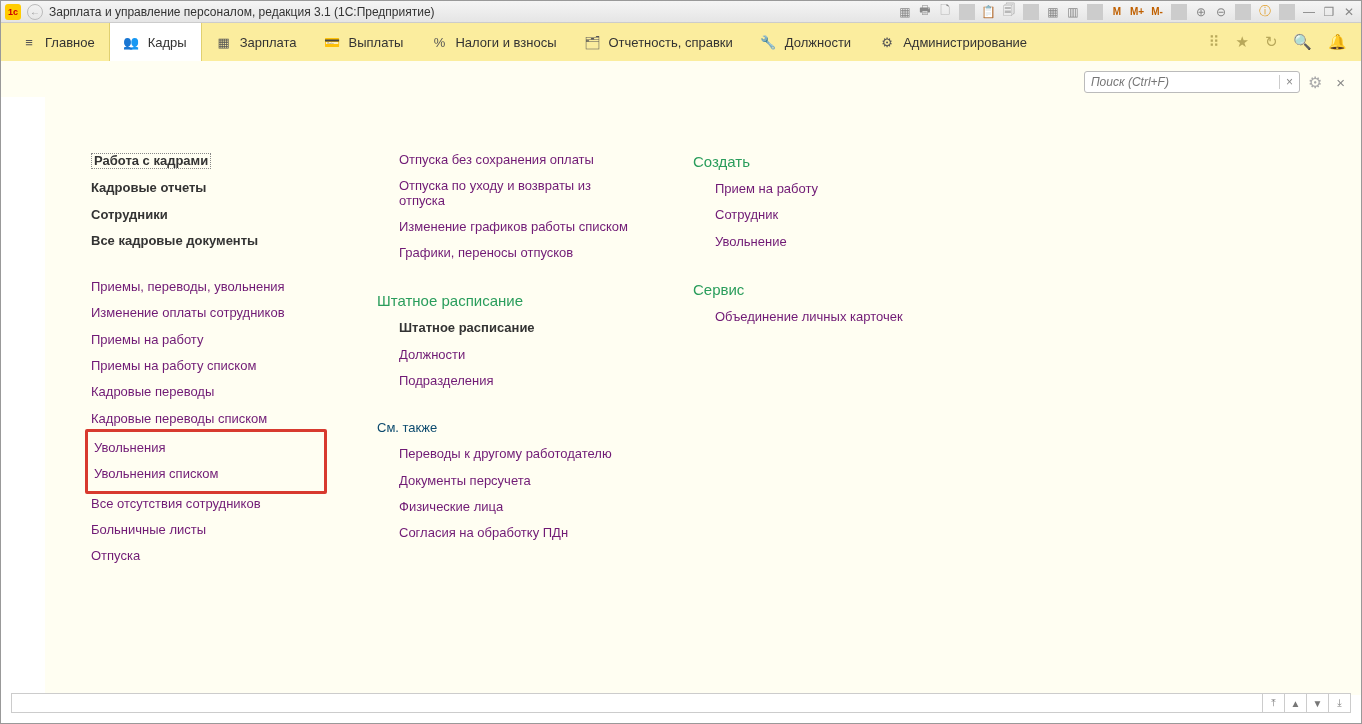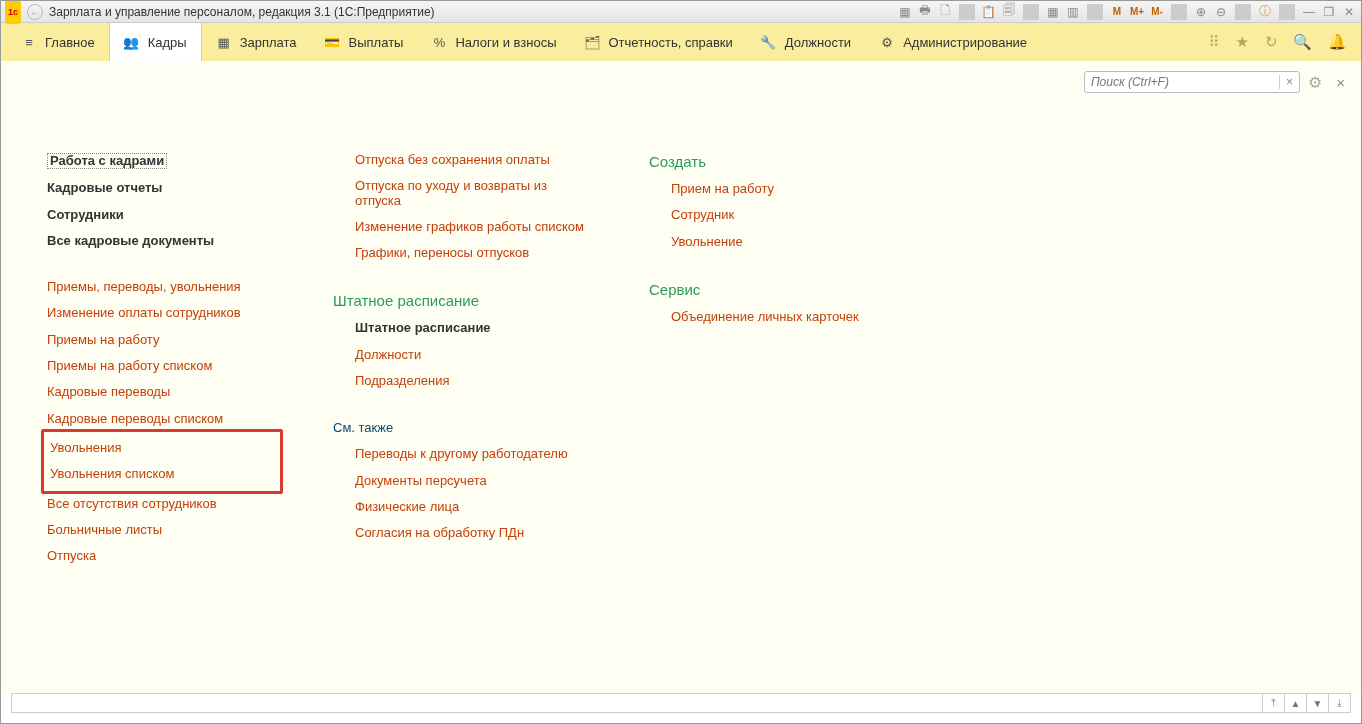--- a/index.html
+++ b/index.html
@@ -19,21 +19,21 @@
     height: 22px;
     background: linear-gradient(#f5f5f5, #e5e5e5);
     border-bottom: 1px solid #ccc;
     display: flex;
     align-items: center;
     padding: 0 4px;
     font-size: 12px;
     color: #333;
   }
   .titlebar .app-icon {
-    width: 16px; height: 24px;
+    width: 16px; height: 16px;
     background: #ffcc00;
     border-radius: 3px;
     margin-right: 4px;
     font-size: 9px;
     display:flex;align-items:center;justify-content:center;
     color: #c00;
     font-weight: bold;
   }
   .titlebar .back-icon {
     width: 16px; height:16px;
@@ -117,34 +117,35 @@
   }
   .search-row .gear{color:#aaa;font-size:16px;cursor:pointer;}
   .search-row .close{color:#888;font-size:15px;cursor:pointer;margin-left:6px;}
 
   .content {
     display:flex;
     padding: 50px 0 0 46px;
     background: #fffef2;
     height: 598px;
     gap: 56px;
+    margin-left: 44px;
   }
   .col { display:flex; flex-direction:column; }
   .col1 { width: 230px; }
   .col2 { width: 260px; }
   .col3 { width: 220px; }
   .link-item {
     font-size: 13px;
     color: #333;
     padding: 6px 0;
     cursor: pointer;
     line-height: 1.1;
   }
   .link-item.bold { font-weight: bold; }
-  .link-item.norm { color: #c2410c; }
+  .link-item.norm { color: #701a75; }
   .section-title {
     color: #2a9d5c;
     font-size: 15px;
     padding: 6px 0;
     margin-top: 0;
   }
   .gray-title { color: #0c4a6e; padding:6px 0; font-size:13px;}
   .indent { margin-left: 22px; }
   .gap { height: 20px; }
   .selected-box {

